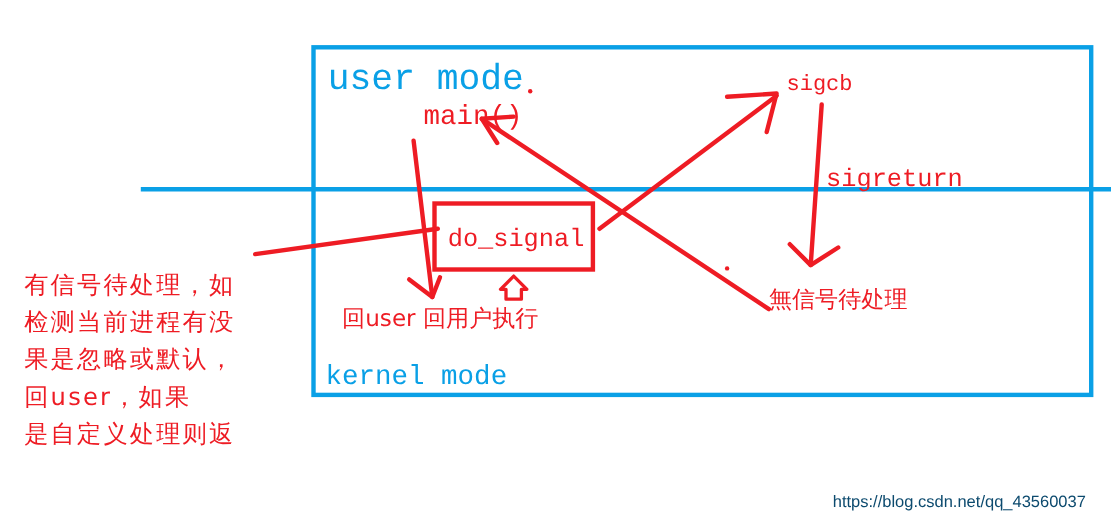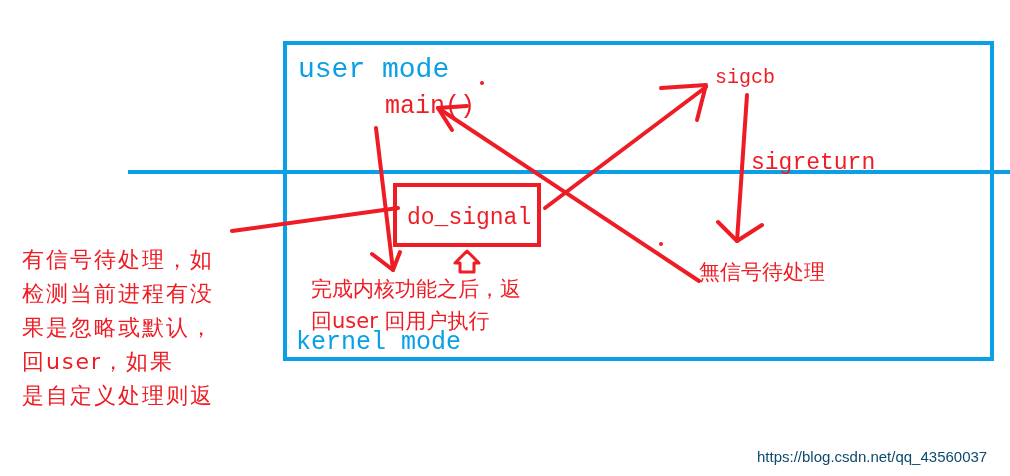--- a/index.html
+++ b/index.html
@@ -39,31 +39,30 @@
     <line x1="699" y1="281" x2="438" y2="108"></line>
     <polyline points="467,106 438,108 452,130"></polyline>
 
     <polygon points="467,251 455,263 460,263 460,272 474,272 474,263 479,263" stroke-width="3"></polygon>
   </g>
 
   <circle cx="482" cy="83" r="2" fill="#ee1c24"></circle>
   <circle cx="661" cy="244" r="2" fill="#ee1c24"></circle>
 </svg>
 
-<div class="abs mono blue" style="left:298px; top:54px; font-size:28px;">user mode</div>
+<div class="abs mono blue" style="left:298px; top:54px; font-size:33px;">user mode</div>
 <div class="abs mono blue" style="left:296px; top:328px; font-size:25px;">kernel mode</div>
 
 <div class="abs mono red" style="left:337px; top:92px; font-size:25px;margin-left:48px;">main()</div>
 <div class="abs mono red" style="left:715px; top:66px; font-size:20px;">sigcb</div>
 <div class="abs mono red" style="left:751px; top:150px; font-size:23px;">sigreturn</div>
 <div class="abs mono red" style="left:407px; top:205px; font-size:23px;text-align:center;">do_signal</div>
 <div class="abs cjk red" style="left:699px; top:258px; font-size:21px;">無信号待处理</div>
 
 <div class="abs cjk red" style="left:311px; top:273px; font-size:21px; line-height:32px;">
-  <div>完成内核功能之后，返</div>
   <div>回user 回用户执行</div>
 </div>
 
 <div class="abs cjk red" style="left:22px; top:243px; font-size:22px; line-height:34px; letter-spacing:2px;">
   <div>有信号待处理，如</div>
   <div>检测当前进程有没</div>
   <div>果是忽略或默认，</div>
   <div>回user，如果</div>
   <div>是自定义处理则返</div>
 </div>

